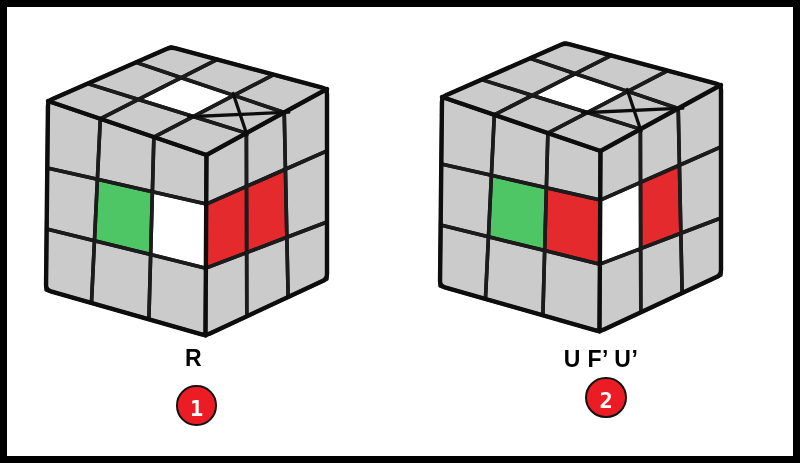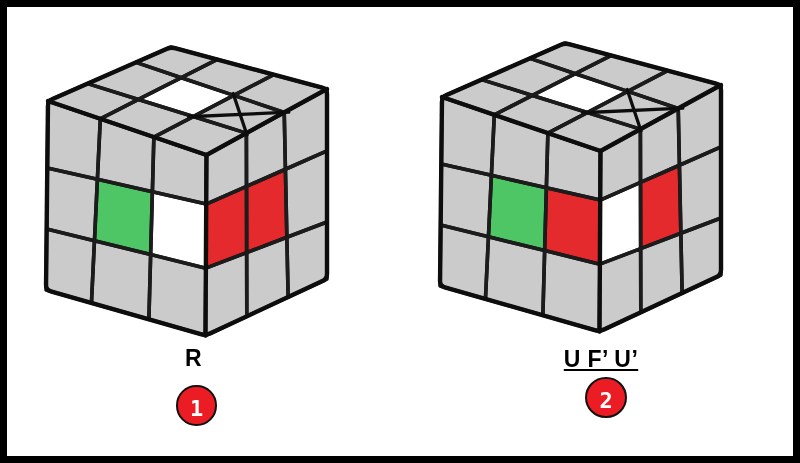--- a/index.html
+++ b/index.html
@@ -185,21 +185,21 @@
         <line x1="600.5" y1="151" x2="599.5" y2="331.5" stroke="#111111" stroke-width="4.4" stroke-linecap="round"></line>
         <path d="M441.95 102.00 Q442.00 97.00 446.58 94.99 L560.42 45.01 Q565.00 43.00 569.83 44.30 L716.17 83.70 Q721.00 85.00 721.00 90.00 L721.00 270.00 Q721.00 275.00 716.47 277.11 L604.03 329.39 Q599.50 331.50 594.69 330.13 L444.81 287.37 Q440.00 286.00 440.05 281.00 Z" fill="none" stroke="#111111" stroke-width="4.4" stroke-linejoin="round"></path>
         <g>
           <line x1="641.0150615000714" y1="131.04111420791133" x2="627.1647084985003" y2="89.52460163386189" stroke="#111111" stroke-width="3.3" stroke-linecap="round"></line>
           <line x1="682.772767755734" y1="108.22327315273431" x2="582.6668771295847" y2="112.77126379257956" stroke="#111111" stroke-width="3.3" stroke-linecap="round"></line>
         </g>
       </g>
     </svg>
 
   <div class="move-label" style="left: 106.5px; top: 340.4px; color: rgb(0, 0, 0);">R</div>
-  <div class="move-label" style="left: 514px; top: 340.8px; color: rgb(0, 0, 0); text-decoration: underline;">U F’ U’</div>
+  <div class="move-label" style="left: 514px; top: 340.8px; color: rgb(0, 0, 0);">U F’ U’</div>
 
   <div class="step-badge" style="width: 40.5px; height: 40.5px; left: 169.45px; top: 378.15px; background: rgb(236, 28, 36); border: 2.5px solid rgb(17, 17, 17); color: rgb(255, 255, 255);">
     <span>1</span>
   </div>
   <div class="step-badge" style="width: 41.5px; height: 41.5px; left: 578.25px; top: 369.55px; background: rgb(236, 28, 36); border: 2.5px solid rgb(17, 17, 17); color: rgb(255, 255, 255);">
     <span>2</span>
   </div>
 </div>
 
 </body></html>

